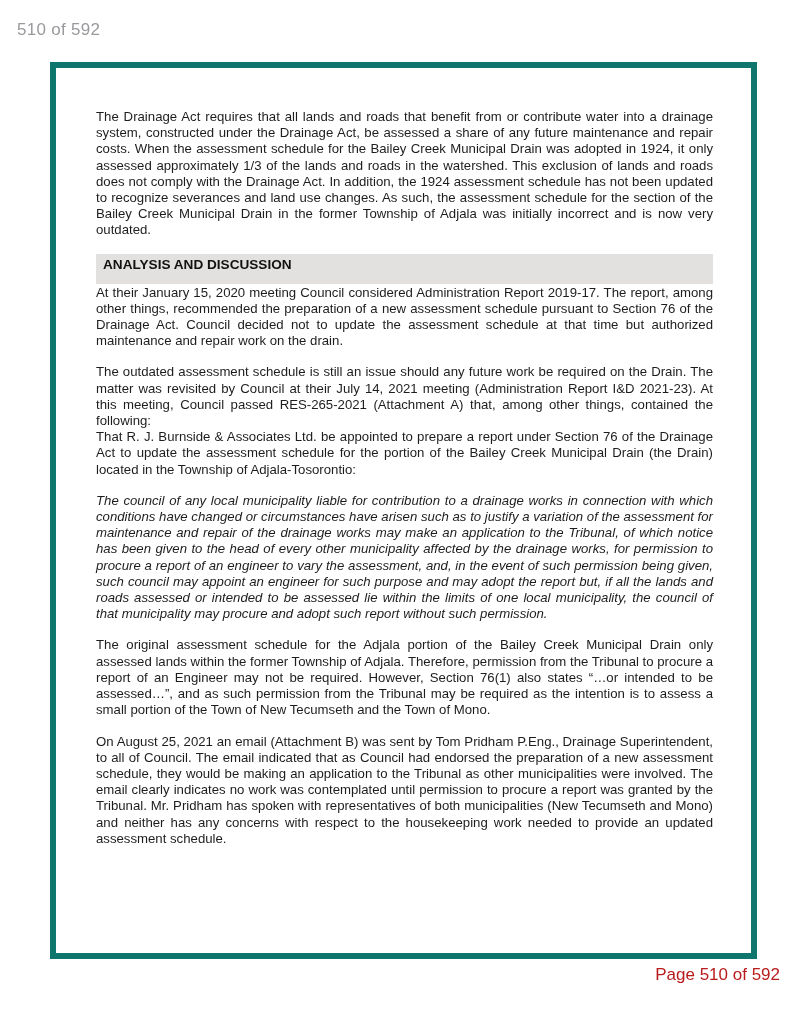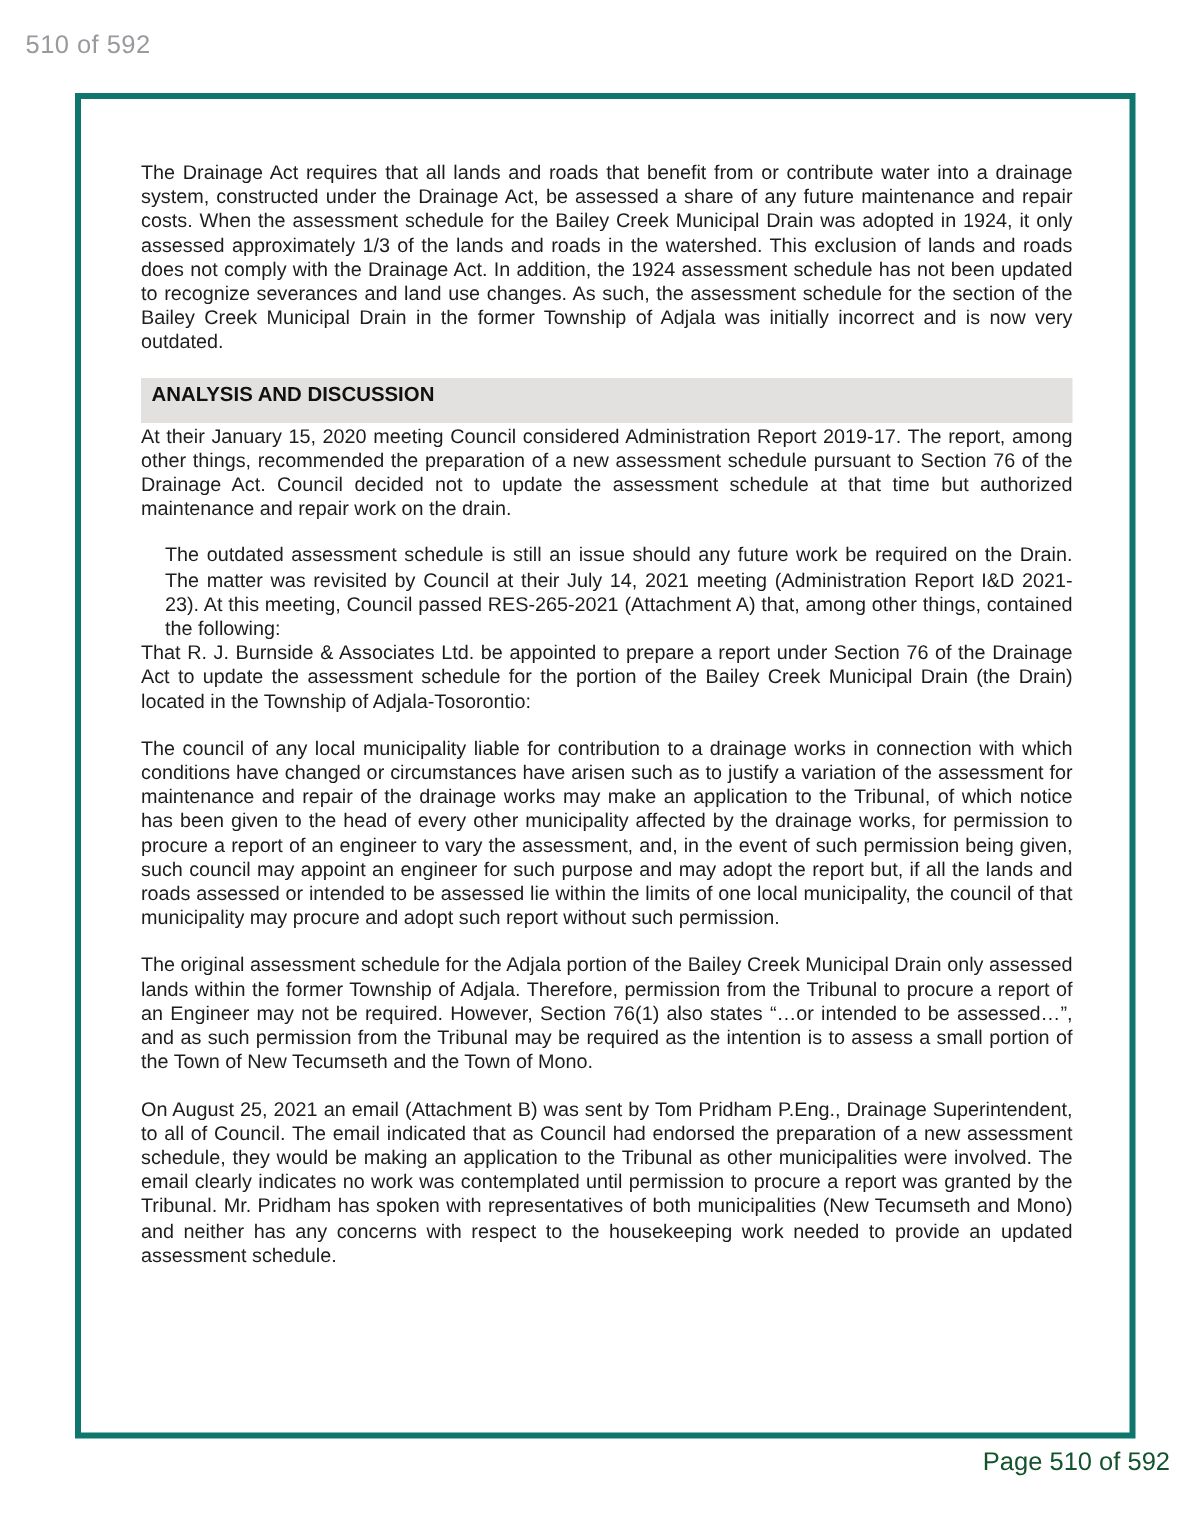--- a/index.html
+++ b/index.html
@@ -27,55 +27,55 @@
     font-weight: 500;
     color: #9a9a9e;
     letter-spacing: 0.3px;
   }
   .page-frame {
     position: absolute;
     left: 50px;
     top: 62px;
     width: 707px;
     height: 897px;
-    border: 4px solid #0f766e;
+    border: 6px solid #0f766e;
     background: #ffffff;
   }
   .page-content {
     padding: 41px 38px 0 40px;
     color: #1d1d1d;
     font-size: 13.2px;
     line-height: 16.2px;
     text-align: justify;
   }
   .para {
     margin: 0 0 15px 0;
   }
   .para.no-gap {
     margin-bottom: 0;
-    margin-left: 16px;
   }
   .heading-bar {
     background: #e3e1df;
     font-weight: bold;
     font-size: 13.6px;
     line-height: 15px;
     padding: 3px 7px 12px 7px;
     margin: 0 0 1px 0;
     text-align: left;
     color: #111111;
   }
   .italic {
+    font-style: italic;
   }
   .page-indicator-bottom {
     position: absolute;
     right: 17px;
     bottom: 15px;
     font-size: 17px;
-    color: #14532d;
+    color: #b91c1c;
   }
 </style>
 </head>
 <body>
 
 <div class="viewer">
 
   <div class="page-indicator-top">510 of 592</div>
 
   <div class="page-frame">

